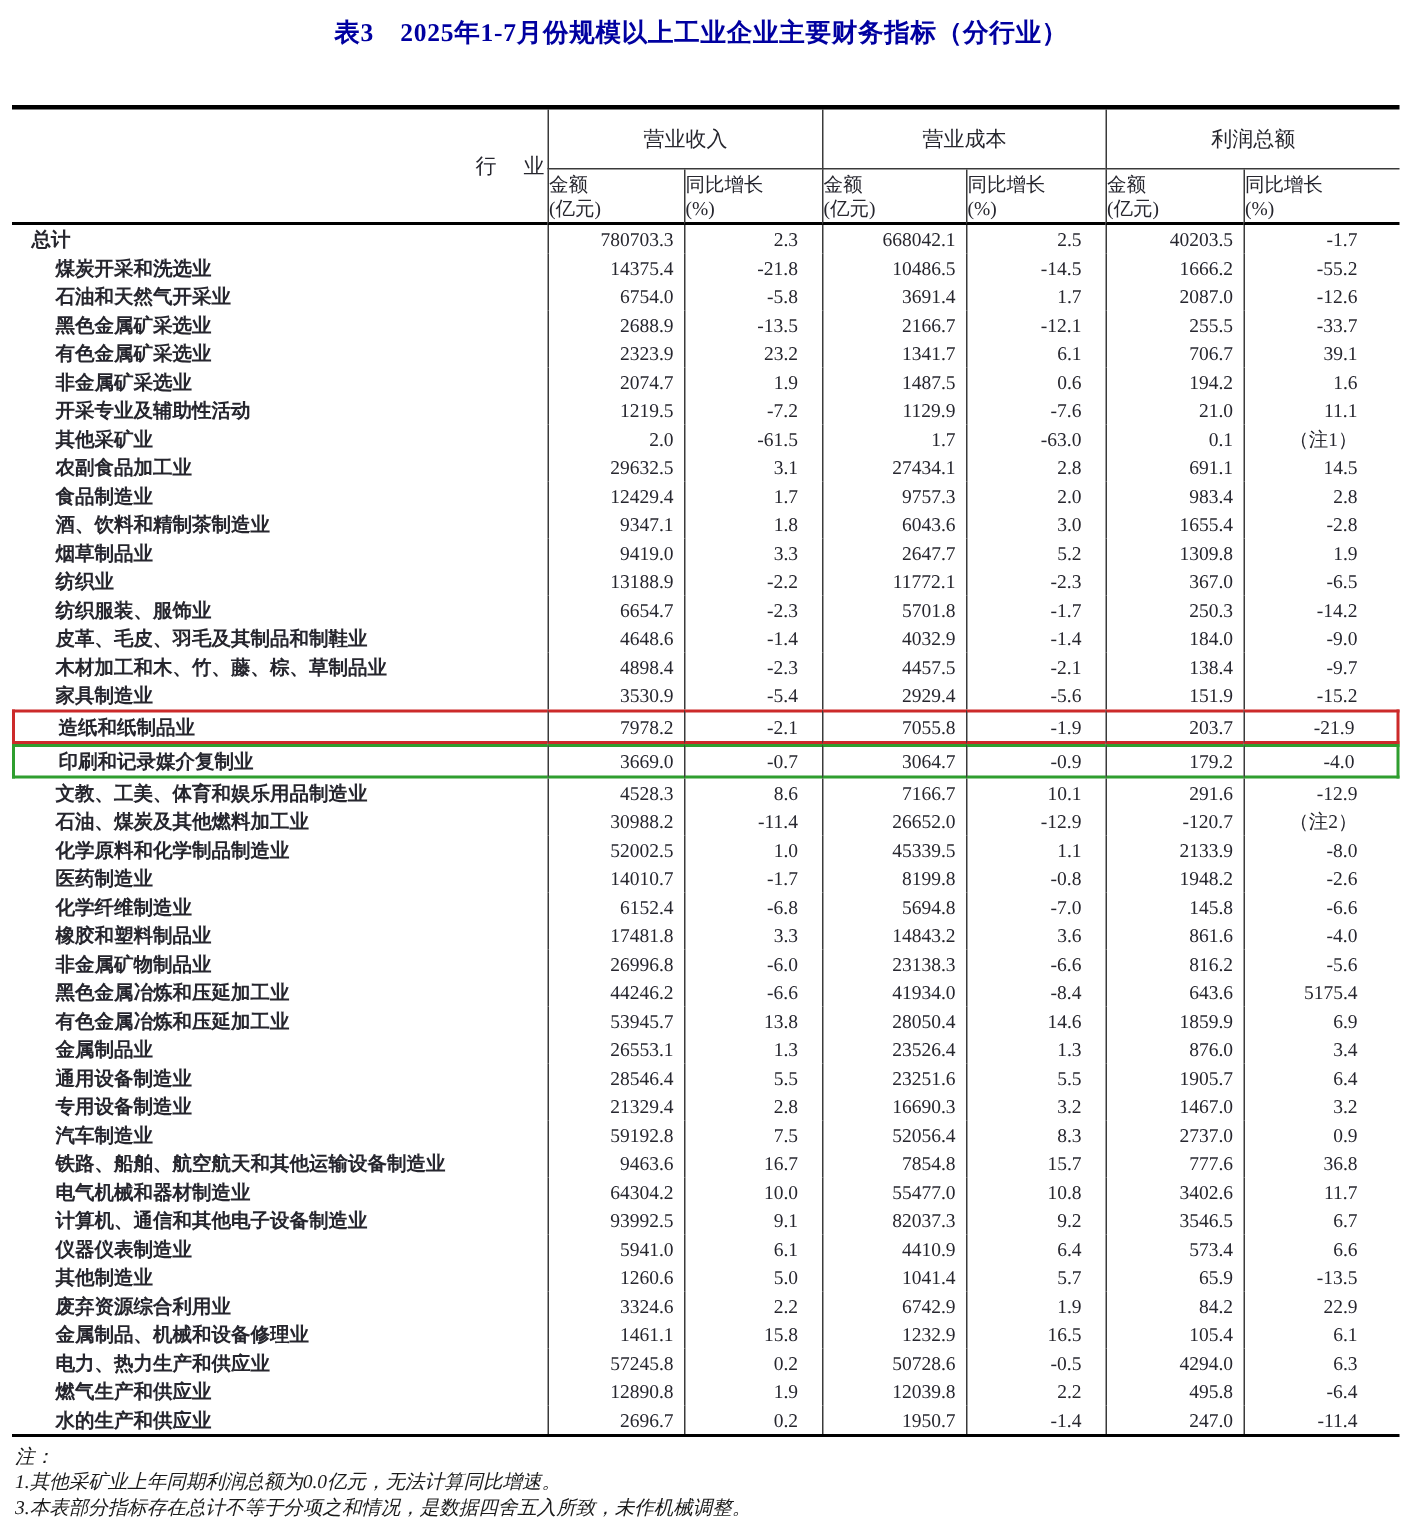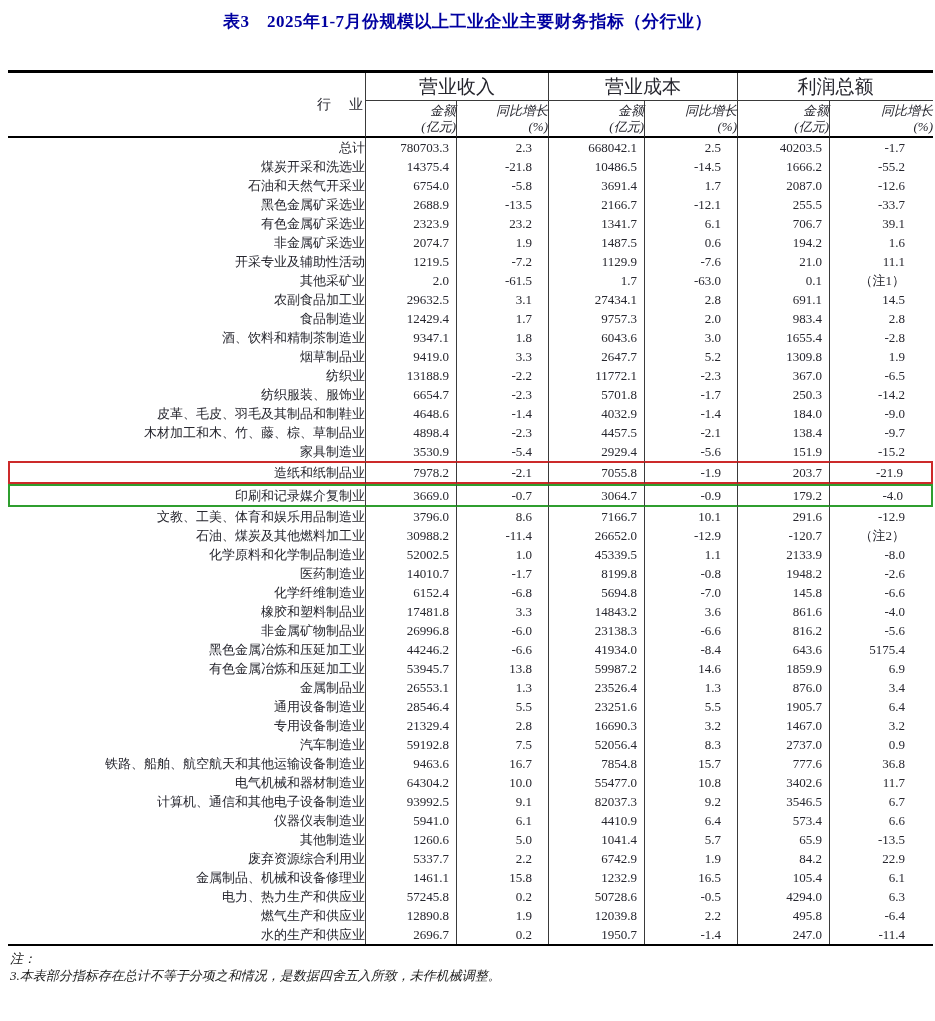--- a/index.html
+++ b/index.html
@@ -29,47 +29,46 @@
   }
   th { font-weight: normal; padding: 0; }
   .th-industry {
     font-size: 14px;
     letter-spacing: 2px;
     text-align: right;
     vertical-align: middle;
     border-bottom: 2px solid #000;
   }
   .th-group {
-    height: 28px;
-    font-size: 19px;
+    height: 40px;
+    font-size: 14px;
     text-align: center;
     vertical-align: middle;
     border-left: 1px solid #3a3a3a;
     border-bottom: 1px solid #3a3a3a;
   }
   .th-sub {
     height: 37px;
     font-size: 13px;
     line-height: 16px;
-    text-align: right;
+    text-align: left;
     vertical-align: middle;
     border-left: 1px solid #3a3a3a;
     border-bottom: 2px solid #000;
-    font-style: italic;
   }
   tbody td {
     height: 19px;
     line-height: 19px;
     font-size: 13px;
     padding: 0;
     white-space: nowrap;
     overflow: hidden;
   }
   tbody td:not(:first-child) { border-left: 1px solid #3a3a3a; }
-  .c-name { padding-left: 13px; text-align: right; }
+  .c-name { padding-left: 13px; text-align: left; font-weight: bold; }
   .c-name.ind { padding-left: 29px; }
   .c-amt { text-align: right; padding-right: 7px; }
   .c-gr  { text-align: right; padding-right: 16px; }
   .c-gr.last { padding-right: 28px; }
   tr.hl-red td { border-top: 2px solid var(--c-red, #c22); border-bottom: 2px solid var(--c-red, #c22); }
   tr.hl-red td:first-child { border-left: 2px solid var(--c-red, #c22); }
   tr.hl-red td:last-child  { border-right: 2px solid var(--c-red, #c22); }
   tr.hl-green td { border-top: 2px solid var(--c-green, #2a2); border-bottom: 2px solid var(--c-green, #2a2); }
   tr.hl-green td:first-child { border-left: 2px solid var(--c-green, #2a2); }
   tr.hl-green td:last-child  { border-right: 2px solid var(--c-green, #2a2); }
@@ -298,21 +297,21 @@
         <td class="c-name ind">印刷和记录媒介复制业</td>
         <td class="c-amt">3669.0</td>
         <td class="c-gr">-0.7</td>
         <td class="c-amt">3064.7</td>
         <td class="c-gr">-0.9</td>
         <td class="c-amt">179.2</td>
         <td class="c-gr last">-4.0</td>
       </tr>
       <tr>
         <td class="c-name ind">文教、工美、体育和娱乐用品制造业</td>
-        <td class="c-amt">3796.0</td>
+        <td class="c-amt">4528.3</td>
         <td class="c-gr">8.6</td>
         <td class="c-amt">7166.7</td>
         <td class="c-gr">10.1</td>
         <td class="c-amt">291.6</td>
         <td class="c-gr last">-12.9</td>
       </tr>
       <tr>
         <td class="c-name ind">石油、煤炭及其他燃料加工业</td>
         <td class="c-amt">30988.2</td>
         <td class="c-gr">-11.4</td>
@@ -372,21 +371,21 @@
         <td class="c-gr">-6.6</td>
         <td class="c-amt">41934.0</td>
         <td class="c-gr">-8.4</td>
         <td class="c-amt">643.6</td>
         <td class="c-gr last">5175.4</td>
       </tr>
       <tr>
         <td class="c-name ind">有色金属冶炼和压延加工业</td>
         <td class="c-amt">53945.7</td>
         <td class="c-gr">13.8</td>
-        <td class="c-amt">59987.2</td>
+        <td class="c-amt">28050.4</td>
         <td class="c-gr">14.6</td>
         <td class="c-amt">1859.9</td>
         <td class="c-gr last">6.9</td>
       </tr>
       <tr>
         <td class="c-name ind">金属制品业</td>
         <td class="c-amt">26553.1</td>
         <td class="c-gr">1.3</td>
         <td class="c-amt">23526.4</td>
         <td class="c-gr">1.3</td>
@@ -460,21 +459,21 @@
         <td class="c-name ind">其他制造业</td>
         <td class="c-amt">1260.6</td>
         <td class="c-gr">5.0</td>
         <td class="c-amt">1041.4</td>
         <td class="c-gr">5.7</td>
         <td class="c-amt">65.9</td>
         <td class="c-gr last">-13.5</td>
       </tr>
       <tr>
         <td class="c-name ind">废弃资源综合利用业</td>
-        <td class="c-amt">5337.7</td>
+        <td class="c-amt">3324.6</td>
         <td class="c-gr">2.2</td>
         <td class="c-amt">6742.9</td>
         <td class="c-gr">1.9</td>
         <td class="c-amt">84.2</td>
         <td class="c-gr last">22.9</td>
       </tr>
       <tr>
         <td class="c-name ind">金属制品、机械和设备修理业</td>
         <td class="c-amt">1461.1</td>
         <td class="c-gr">15.8</td>
@@ -508,14 +507,15 @@
         <td class="c-amt">1950.7</td>
         <td class="c-gr">-1.4</td>
         <td class="c-amt">247.0</td>
         <td class="c-gr last">-11.4</td>
       </tr>
     </tbody>
 </table>
 
 <div class="notes">
   <div>注：</div>
+  <div>1.其他采矿业上年同期利润总额为0.0亿元，无法计算同比增速。</div>
   <div>3.本表部分指标存在总计不等于分项之和情况，是数据四舍五入所致，未作机械调整。</div>
 </div>
 
 </body></html>

